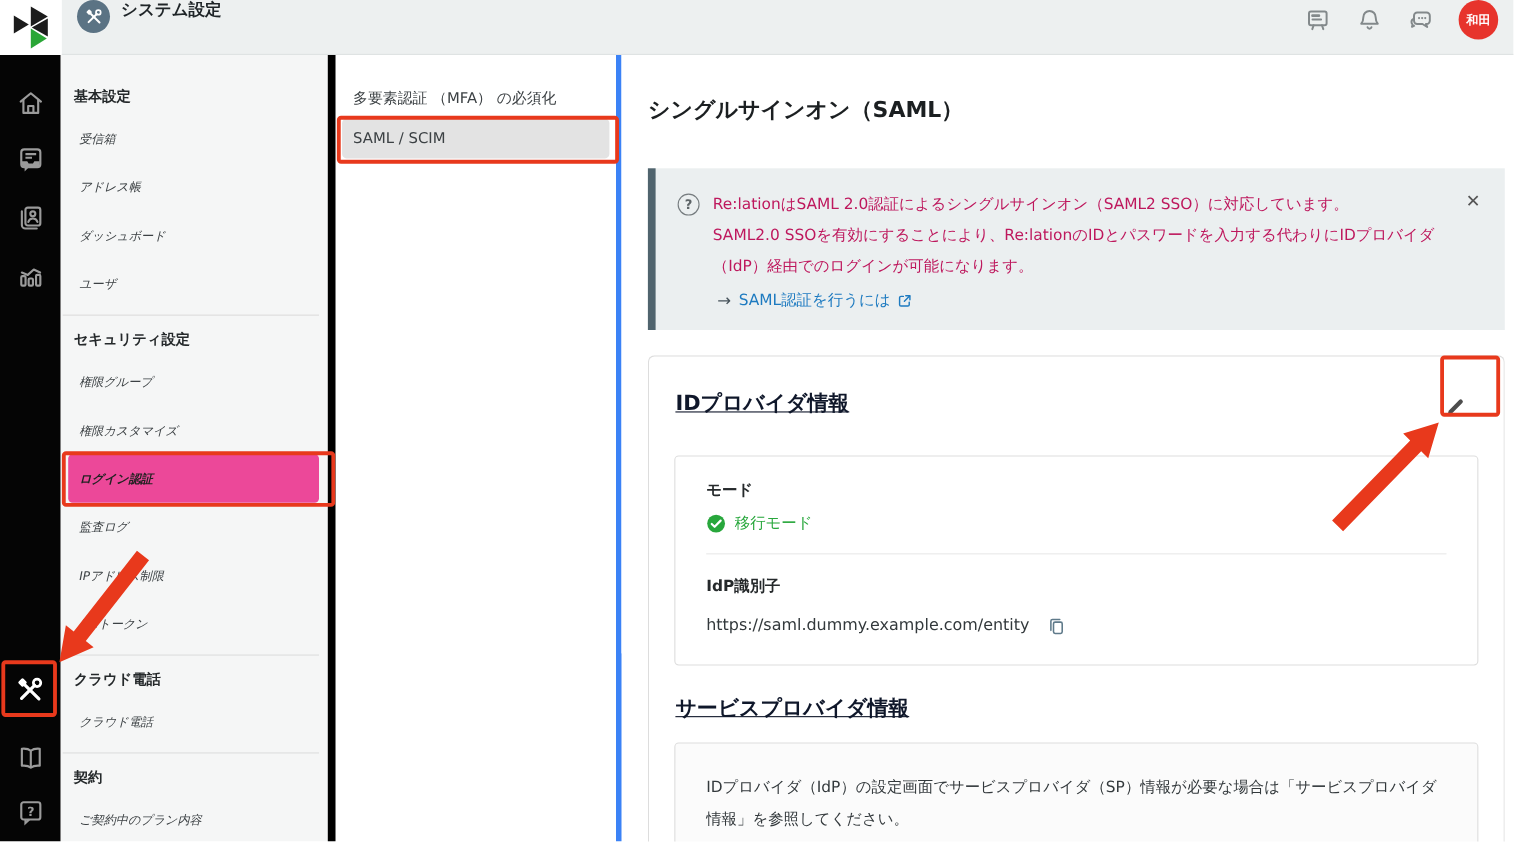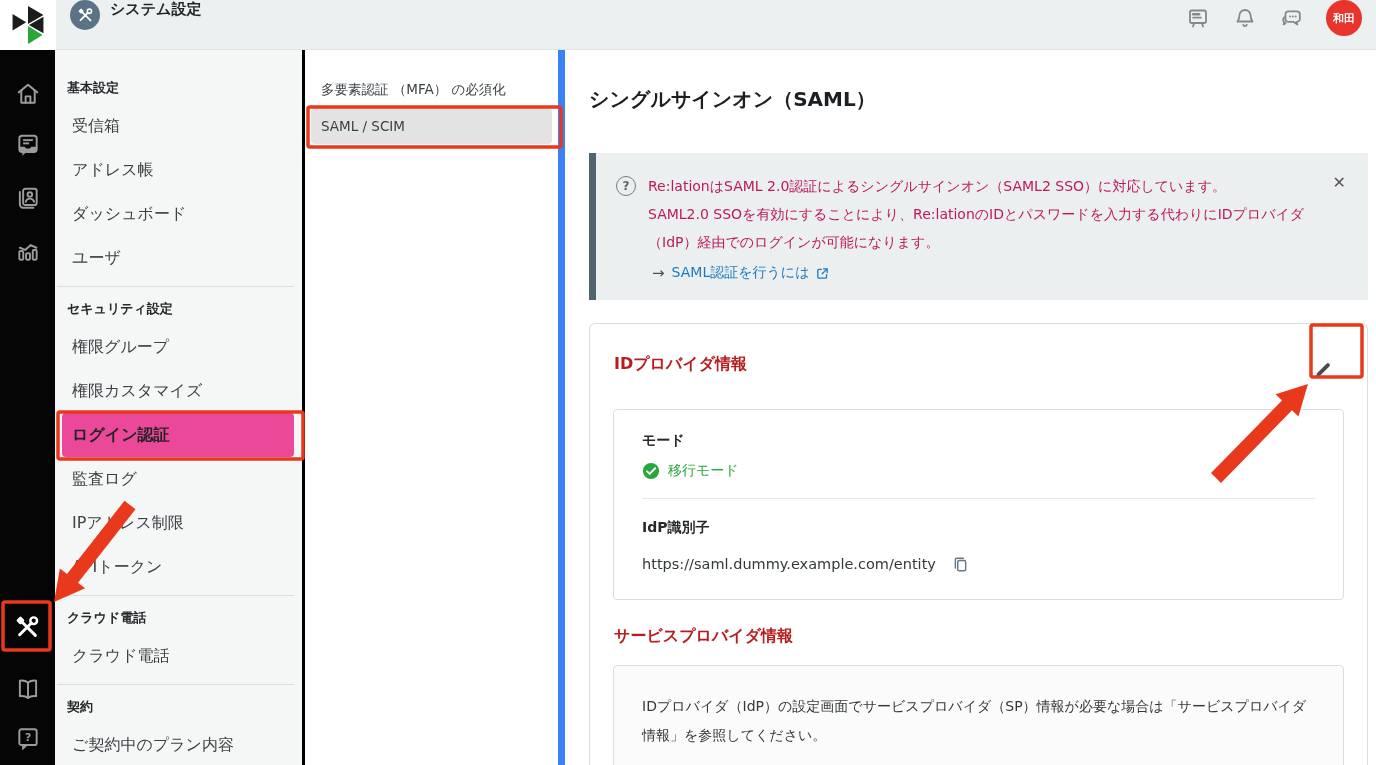--- a/index.html
+++ b/index.html
@@ -20,32 +20,32 @@
   .avatar { width:36px; height:36px; border-radius:50%; background:#e7342c; color:#fff;
     font-size:11px; font-weight:bold; display:flex; align-items:center; justify-content:center; cursor:pointer; }
 
   
   .iconbar { position:absolute; left:0; top:50px; width:55px; height:715px; background:#050505; z-index:3; }
   .rail-icon { position:absolute; left:14px; width:27px; height:27px;
     display:flex; align-items:center; justify-content:center; cursor:pointer; }
 
   
   .nav1 { position:absolute; left:55px; top:50px; width:250px; height:715px; background:#f5f6f6;
-    border-right:3px solid #000000; padding-top:22px; z-index:1; }
+    border-right:7px solid #000000; padding-top:22px; z-index:1; }
   .nav-section-title { height:32px; display:flex; align-items:center; padding-left:12px;
     font-size:13px; font-weight:bold; color:#25292b; }
   .nav-item { height:44px; display:flex; align-items:center; padding-left:17px;
-    font-size:16px; color:#3c4144; cursor:pointer; }
+    font-size:11px; color:#3c4144; cursor:pointer;font-style:italic; }
   .nav-item.selected { background:#ec4899; border-radius:4px; margin:0 8px 0 7px; padding-left:10px;
     font-weight:bold; color:#222; }
   .nav-divider { border:none; border-top:1px solid #ddd; margin:6px 8px 6px 2px; }
 
   
   .nav2 { position:absolute; left:305px; top:50px; width:260px; height:715px; background:#fff;
-    border-right:7px solid #3b82f6; padding-top:22px; }
+    border-right:5px solid #3b82f6; padding-top:22px; }
   .subnav-item { height:36px; display:flex; align-items:center; padding-left:16px;
     font-size:13.5px; color:#3c4144; cursor:pointer; }
   .subnav-item.selected { background:#e3e3e3; border-radius:4px; margin:0 6px; padding-left:10px; }
 
   
   .main { position:absolute; left:565px; top:50px; width:811px; height:544px; background:#fff; padding:0 8px 0 24px; }
   .page-title { margin-top:36px; font-size:20px; font-weight:bold; color:#1b1f21; }
 
   .info-box { position:relative; margin-top:40px; width:779px; background:#ebeff0;
     border-left:7px solid #50646e; padding:19px 44px 18px 16px; }
@@ -55,21 +55,21 @@
     margin:4px 12px 0 4px; }
   .info-text { font-size:14px; line-height:28px; color:#be185d; }
   .info-close { position:absolute; right:22px; top:20px; font-size:16px; color:#555; cursor:pointer; }
   .info-link-row { margin:8px 0 0 40px; font-size:14px; display:flex; align-items:center; gap:7px; }
   .info-link-arrow { color:#47535b; font-size:15px; }
   .info-link { color:#1d7ac0; text-decoration:none; cursor:pointer; display:flex; align-items:center; gap:5px; }
 
   .panel { position:relative; margin-top:23px; width:779px; height:470px;
     border:1px solid #ddd; border-bottom:none; border-radius:6px 6px 0 0; overflow:hidden; }
   .panel-head { padding:30px 24px 0 24px; }
-  .section-title { font-size:16px; font-weight:bold; color:#b91c1c; }
+  .section-title { font-size:19px; font-weight:bold; color:#0f172a;text-decoration:underline; }
   .edit-btn { position:absolute; right:26px; top:28px; width:36px; height:36px;
     display:flex; align-items:center; justify-content:center; cursor:pointer; }
 
   .card { margin:34px 23px 0 23px; border:1px solid #ddd; border-radius:4px; padding:22px 28px 24px 28px; background:#fff; }
   .field-label { font-size:14px; font-weight:bold; color:#25292b; }
   .mode-row { margin-top:12px; display:flex; align-items:center; gap:8px; }
   .mode-value { font-size:14px; color:#28a73c; }
   .card-divider { border:none; border-top:1px solid #e8e8e8; margin:18px 0; }
   .idp-label { margin-top:20px; }
   .url-row { margin-top:16px; display:flex; align-items:center; gap:14px;text-align:right; }

